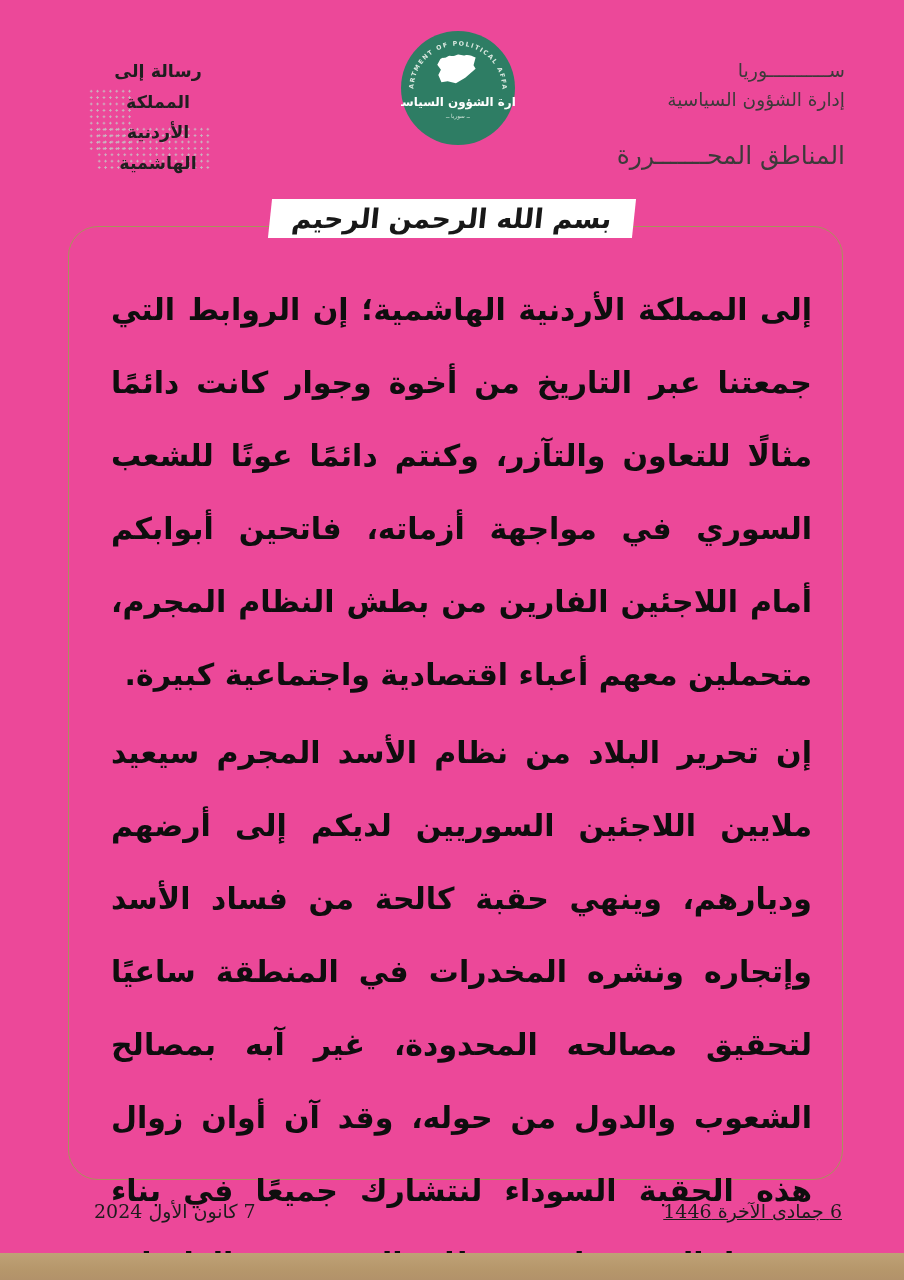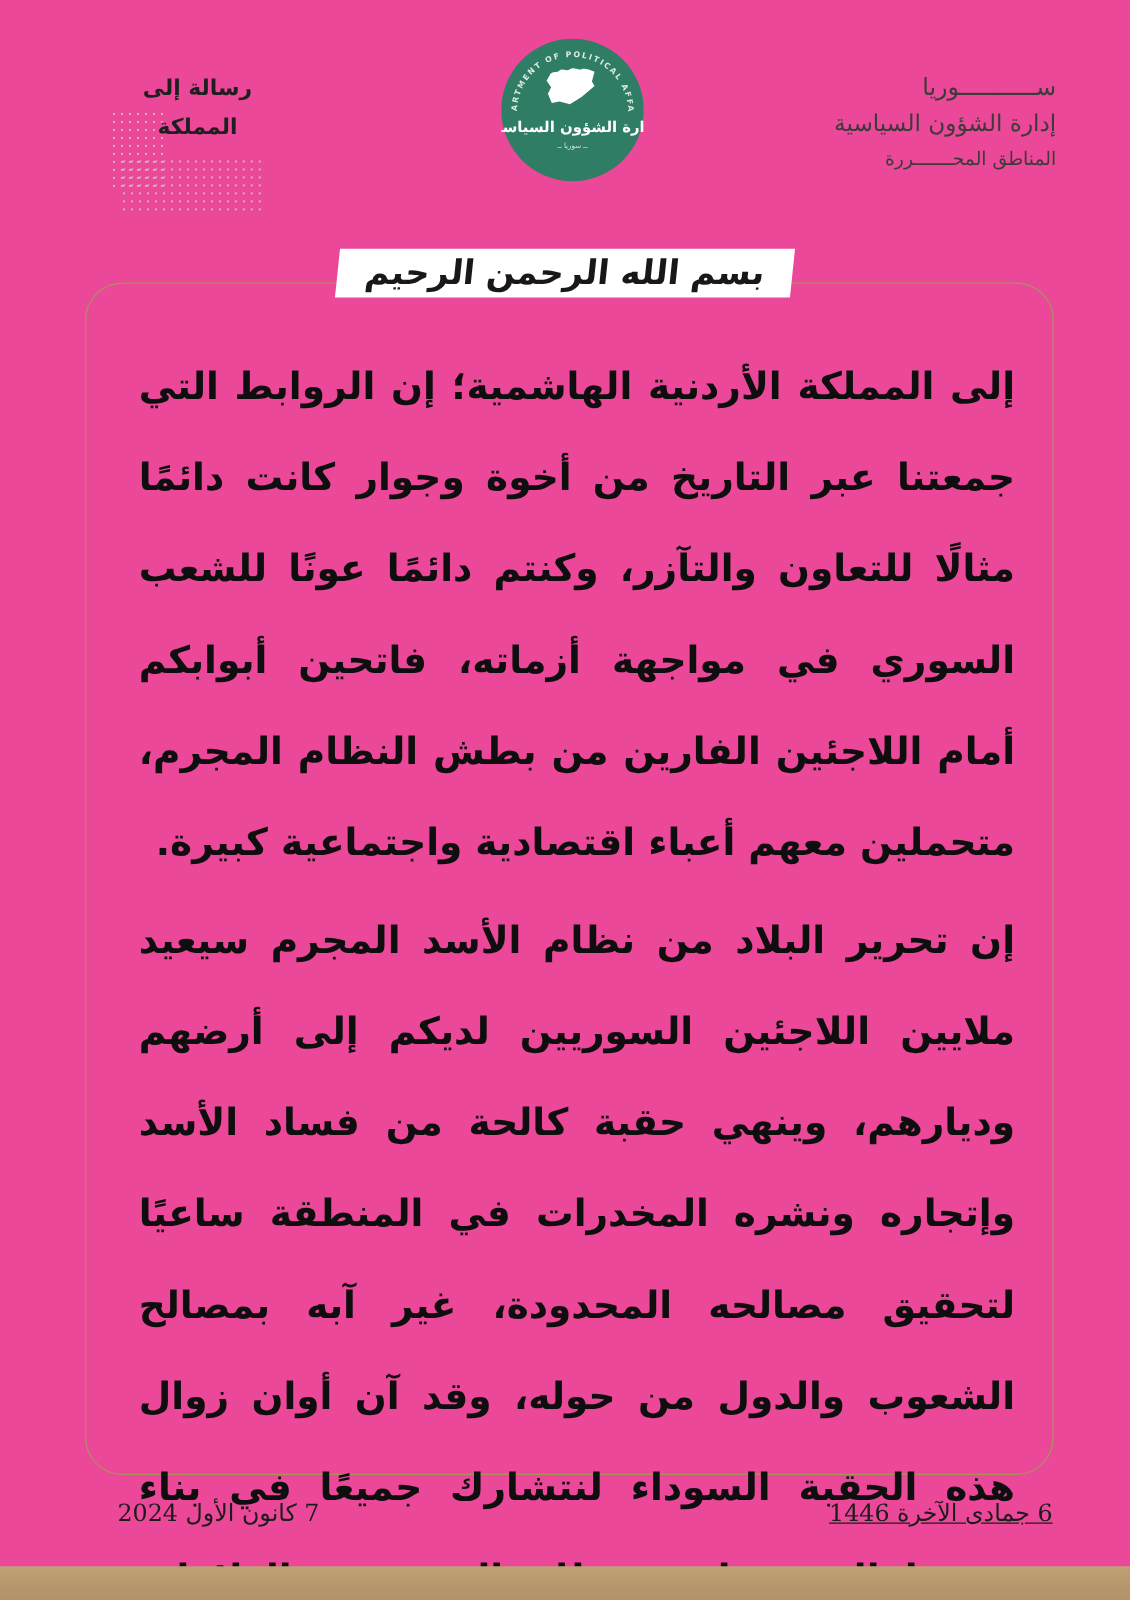--- a/index.html
+++ b/index.html
@@ -32,21 +32,21 @@
   }
   .logo svg { display:block; width:114px; height:114px; }
 
   .org {
     position:absolute; right:59px; top:55px; width:260px;
     direction:rtl; text-align:right; color:#3d3a3a;
     font-weight:normal; line-height:1.6;
   }
   .org .l1 { font-size:19px; letter-spacing:.5px; }
   .org .l2 { font-size:18.5px; }
-  .org .l3 { font-size:15px; }
+  .org .l3 { font-size:25px;margin-top:21px; }
 
   
   .basmala {
     position:absolute; top:199px; left:0; right:0;
     text-align:center; z-index:3;
   }
   .basmala span {
     display:inline-block; background:#ffffff; padding:4px 22px;
     font-size:27px; font-weight:bold; color:#181818;
     transform:skewX(-6deg);
@@ -82,20 +82,21 @@
 </head>
 <body>
 
 <div class="page">
 
   <div class="dots dots-a"></div>
   <div class="dots dots-b"></div>
 
   <div class="stamp">
     <div>رسالة إلى المملكة</div>
+    <div>الأردنية الهاشمية</div>
   </div>
 
   <div class="logo">
     <svg viewBox="0 0 110 110">
       <circle cx="55" cy="55" r="55" fill="#2e7d64"></circle>
       <path id="arcpath" d="M 12,57 A 43,43 0 0 1 98,57" fill="none"></path>
       <text font-size="6" fill="#ddeae2" letter-spacing="1.4" font-weight="bold" font-family="DejaVu Sans, sans-serif">
         <textPath href="#arcpath" startOffset="50%" text-anchor="middle">* DEPARTMENT OF POLITICAL AFFAIRS *</textPath>
       </text>
       <path fill="#ffffff" d="M38,27 C40,25 43,26.5 45,24.5 C47,22.5 50,25.5 53,23.5 C56,21.5 59,24.5 62,23.5

